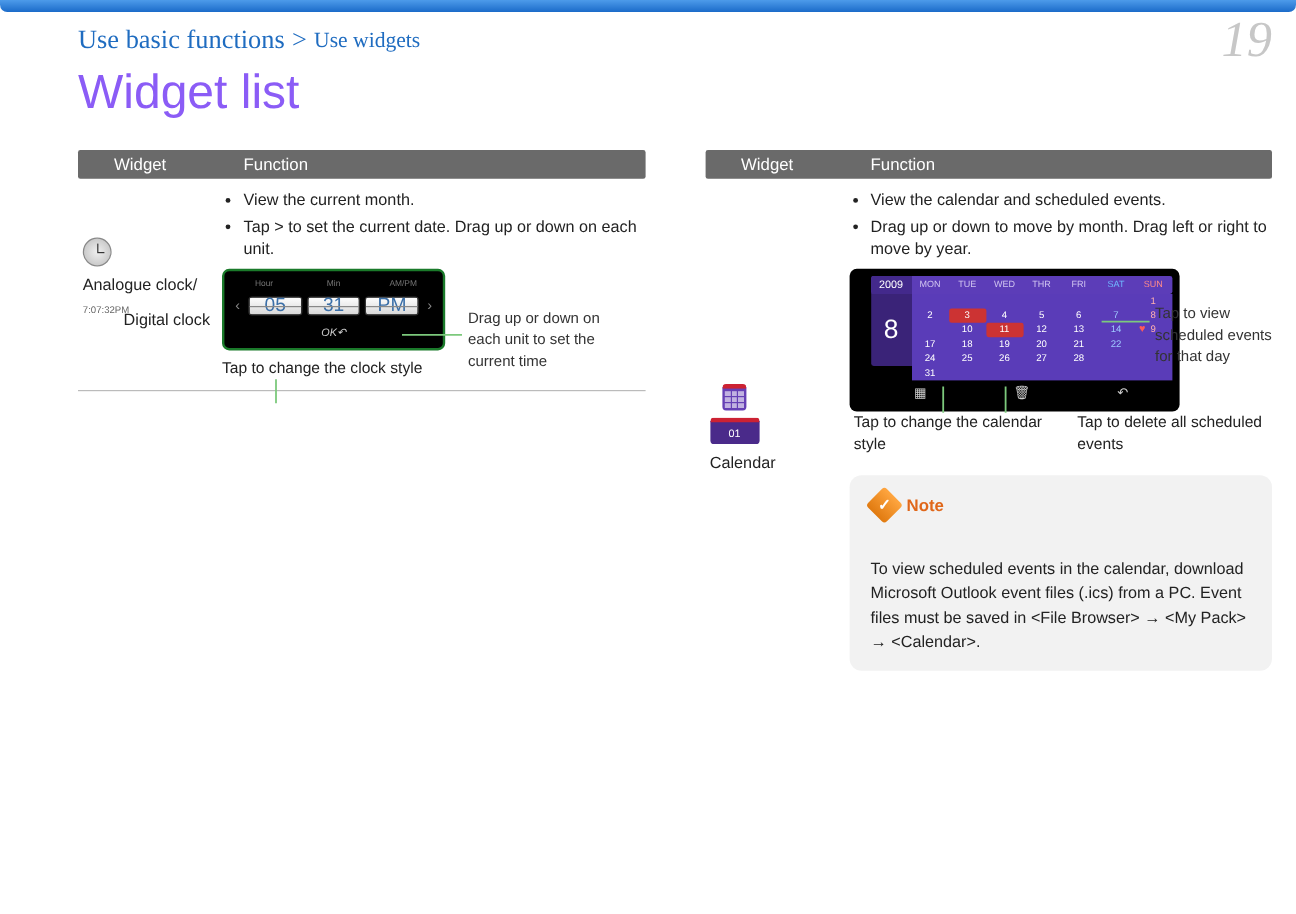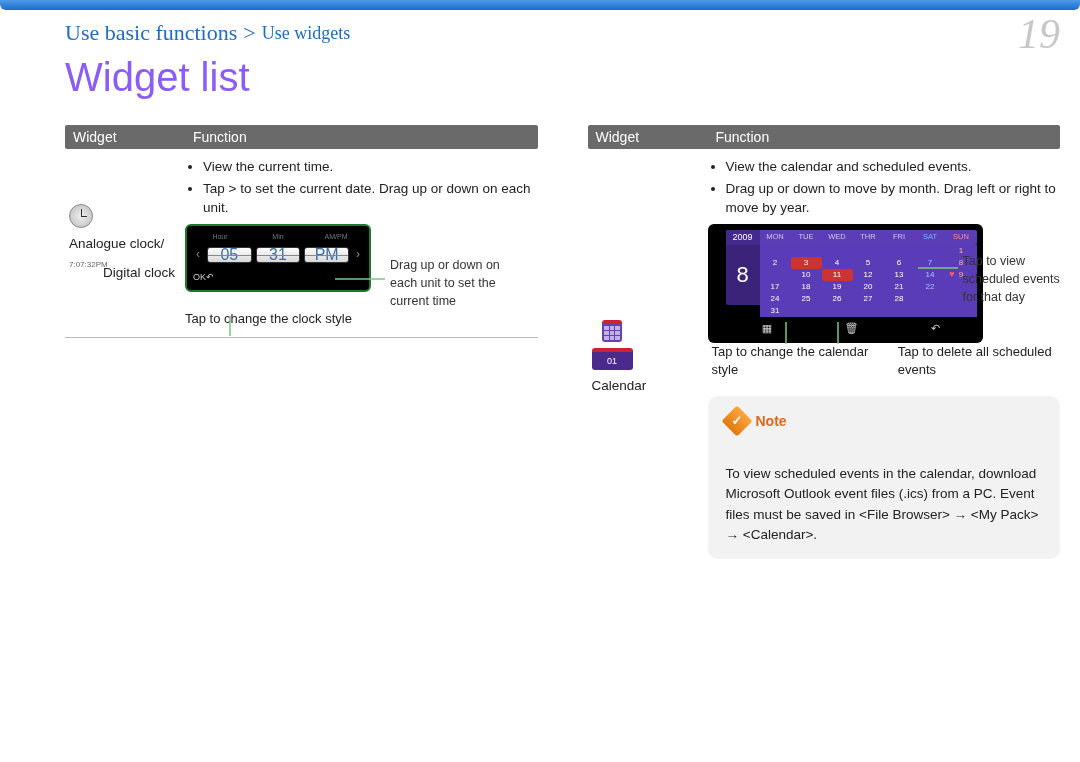--- a/index.html
+++ b/index.html
@@ -7,39 +7,39 @@
   .top-band { position: absolute; top: 0; left: 0; right: 0; height: 10px; background: linear-gradient(#4d9bea, #1b6bc9); border-bottom-left-radius: 6px; border-bottom-right-radius: 6px; }
   .breadcrumb-bar { position: absolute; top: 20px; left: 65px; right: 20px; font-family: Georgia, 'Times New Roman', serif; color: #1f6cc0; font-size: 22px; display: flex; align-items: center; }
   .breadcrumb-bar .sep { margin: 0 6px; }
   .breadcrumb-bar .sub { font-size: 18px; }
   .page-number { position: absolute; top: 10px; right: 20px; font-size: 42px; font-style: italic; font-family: Georgia, serif; color: #c7c7c7; font-weight: 300; }
   .page-title { position: absolute; top: 55px; left: 65px; font-size: 40px; color: #8b5cf6; font-weight: 300; }
   .content { position: absolute; top: 125px; left: 65px; right: 20px; display: flex; gap: 50px; }
   .col { flex: 1; }
   .tbl { width: 100%; }
   .tbl-head { display: flex; background: #6a6a6a; color: #fff; font-size: 14px; border-radius: 2px; }
-  .tbl-head .h1 { width: 120px; padding: 4px 8px; }
+  .tbl-head .h1 { width: 120px; padding: 4px 20px; margin-left: 10px; }
   .tbl-head .h2 { flex: 1; padding: 4px 8px; }
   .tbl-row { display: flex; border-bottom: 1px solid #bbb; padding: 8px 0; font-size: 13.5px; line-height: 1.45; }
   .tbl-row .c1 { width: 120px; display: flex; flex-direction: column; align-items: flex-start; justify-content: center; gap: 6px; padding: 0 4px; }
   .tbl-row .c2 { flex: 1; position: relative; }
   ul.func { list-style: disc; padding-left: 18px; margin-bottom: 6px; }
   ul.func li { margin-bottom: 2px; }
   .device { background: #000; border-radius: 6px; padding: 6px; display: inline-block; border: 2px solid #1a7a2a; position: relative; }
   .device-inner { width: 170px; display: flex; flex-direction: column; gap: 4px; }
   .clock-labels { display: flex; gap: 4px; }
   .clock-labels span { flex: 1; text-align: center; color: #777; font-size: 7px; }
   .clock-tiles { display: flex; gap: 4px; align-items: center; }
   .tile { flex: 1; height: 16px; background: linear-gradient(#fdfdfd, #d8d8d8); border: 1px solid #333; border-radius: 3px; display: flex; align-items: center; justify-content: center; font-size: 16px; color: #3b6fa8; font-weight: 400; position: relative; }
   .tile::after { content: ""; position: absolute; left:0; right:0; top:50%; height:1px; background:#888; }
   .chev-l, .chev-r { width: 10px; text-align: center; color: #888; font-size: 12px; }
-  .dev-bottom { display: flex; justify-content: flex-start; color: #ccc; font-size: 9px; padding-top: 4px; }
+  .dev-bottom { display: flex; justify-content: center; color: #ccc; font-size: 9px; padding-top: 4px; font-style: italic; }
   .callout-line { stroke: #7cc97c; stroke-width: 1.5; fill: none; }
   .callout-text { font-size: 12.5px; color: #333; }
-  .tap-caption { margin-top: 18px; font-size: 13px; }
+  .tap-caption { margin-top: 6px; font-size: 13px; }
   .analog-icon { width: 24px; height: 24px; border-radius: 50%; background: radial-gradient(#f0f0f0, #bbb); border: 1px solid #888; position: relative; }
   .analog-icon::before { content:""; position:absolute; left:50%; top:20%; width:1px; height:30%; background:#333; }
   .analog-icon::after { content:""; position:absolute; left:50%; top:50%; width:28%; height:1px; background:#333; }
   .dig-small { font-size: 8px; color: #666; }
   
   .cal-icon-stack { display: flex; flex-direction: column; gap: 6px; align-items: center; }
   .cal-month-icon { width: 20px; height: 22px; border-radius: 3px; background: #6540b5; display: grid; grid-template-columns: repeat(3,1fr); grid-template-rows: repeat(3,1fr); gap: 1px; padding: 2px; border-top: 4px solid #c23; }
   .cal-month-icon span { background: rgba(255,255,255,.6); }
   .cal-day-icon { width: 41px; height: 22px; border-radius: 3px; background: #4a2a8a; color: #fff; font-size: 9px; display:flex; align-items:center; justify-content:center; border-top: 4px solid #c23; }
   .cal-row .c1 { justify-content: center; }
@@ -96,21 +96,21 @@
         <div class="c1">
           <div class="analog-icon"></div>
           <div>Analogue clock/</div>
           <div style="display:flex;align-items:center;gap:3px;">
             <span class="dig-small">7:07:32PM</span>
           </div>
           <div style="margin-top:-14px; margin-left:34px;">Digital clock</div>
         </div>
         <div class="c2">
           <ul class="func">
-            <li>View the current time.</li>
+            <li>View the current month.</li>
             <li>Tap &gt; to set the current date. Drag up or down on each unit.</li>
           </ul>
           <div style="position:relative;">
             <div class="device">
               <div class="device-inner">
                 <div class="clock-labels">
                   <span>Hour</span>
                   <span>Min</span>
                   <span>AM/PM</span>
                 </div>

